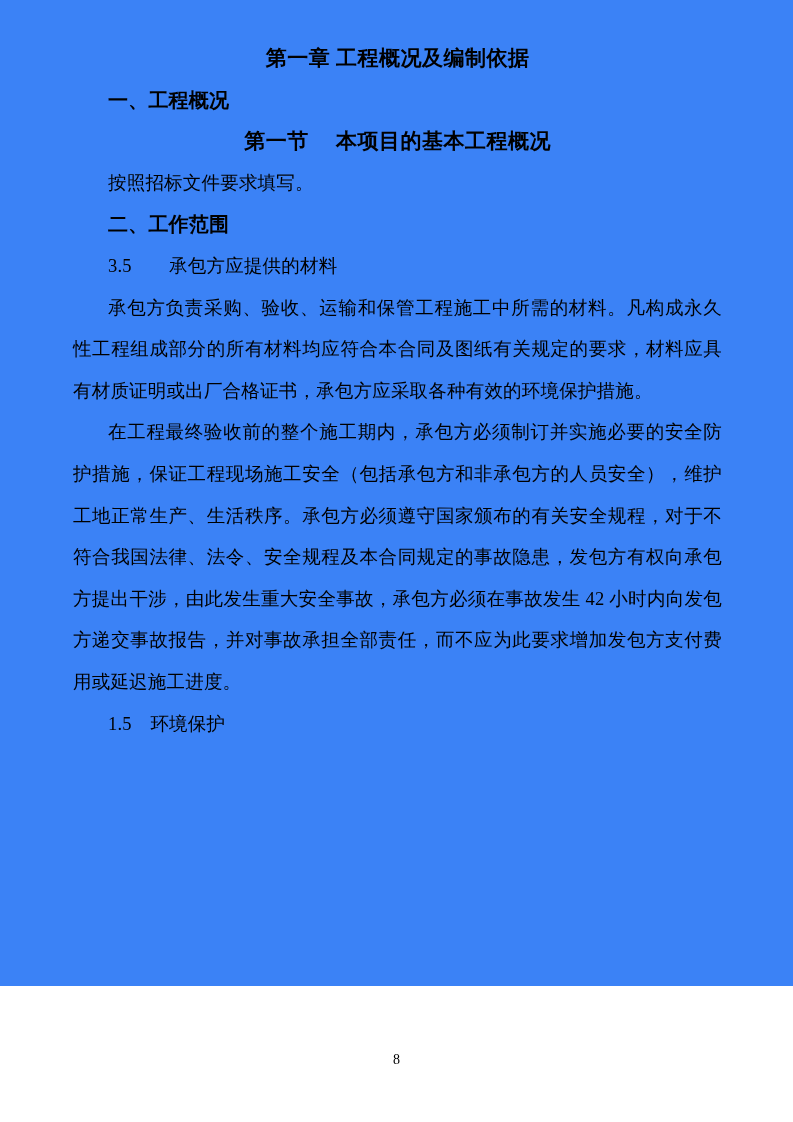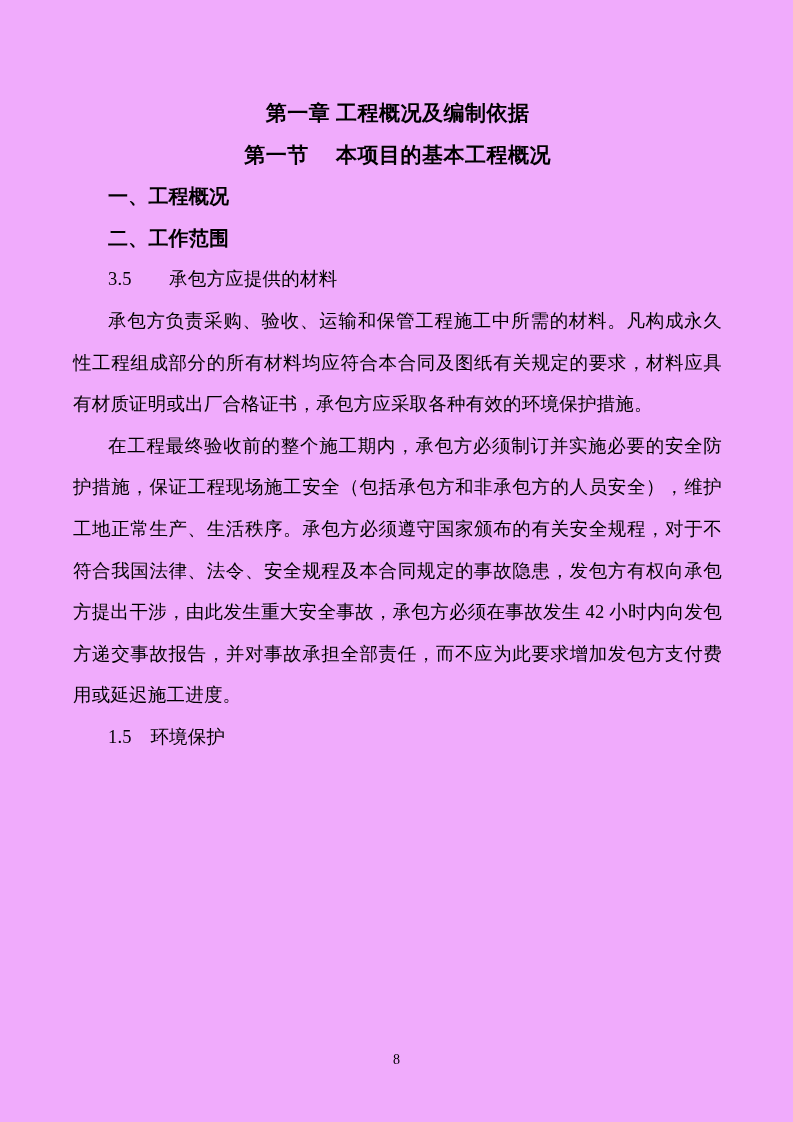--- a/index.html
+++ b/index.html
@@ -12,24 +12,24 @@
     height: 1122px;
     position: relative;
     overflow: hidden;
     font-family: "Liberation Serif", serif;
     color: #000000;
   }
   .page {
     position: absolute;
     left: 0; top: 0;
     width: 793px;
-    height: 1122px;
+    height: 986px;
     box-sizing: border-box;
-    padding: 93px 71px 0 73px;
-    background: #f0abfc;
+    padding: 38px 71px 0 73px;
+    background: #3b82f6;
   }
   .block {
     margin: 0;
     font-size: 18.5px;
     line-height: 41.6px;
     text-align: justify;
     text-indent: 35px;
     letter-spacing: 0.2px;
     word-break: break-all;
   }
@@ -57,24 +57,25 @@
     line-height: 18px;
   }
 </style>
 </head>
 <body>
 
 <div class="page">
 
   <div class="block chapter-title">第一章 工程概况及编制依据</div>
 
+  <div class="block heading">一、工程概况</div>
+
   <div class="block section-title">第一节　 本项目的基本工程概况</div>
 
-  <div class="block heading">一、工程概况</div>
-
+  <div class="block">按照招标文件要求填写。</div>
 
   <div class="block heading">二、工作范围</div>
 
 
   <div class="block">3.5　　承包方应提供的材料</div>
 
   <div class="block">承包方负责采购、验收、运输和保管工程施工中所需的材料。凡构成永久性工程组成部分的所有材料均应符合本合同及图纸有关规定的要求，材料应具有材质证明或出厂合格证书，承包方应采取各种有效的环境保护措施。</div>
 
 
   <div class="block">在工程最终验收前的整个施工期内，承包方必须制订并实施必要的安全防护措施，保证工程现场施工安全（包括承包方和非承包方的人员安全），维护工地正常生产、生活秩序。承包方必须遵守国家颁布的有关安全规程，对于不符合我国法律、法令、安全规程及本合同规定的事故隐患，发包方有权向承包方提出干涉，由此发生重大安全事故，承包方必须在事故发生 42 小时内向发包方递交事故报告，并对事故承担全部责任，而不应为此要求增加发包方支付费用或延迟施工进度。</div>

